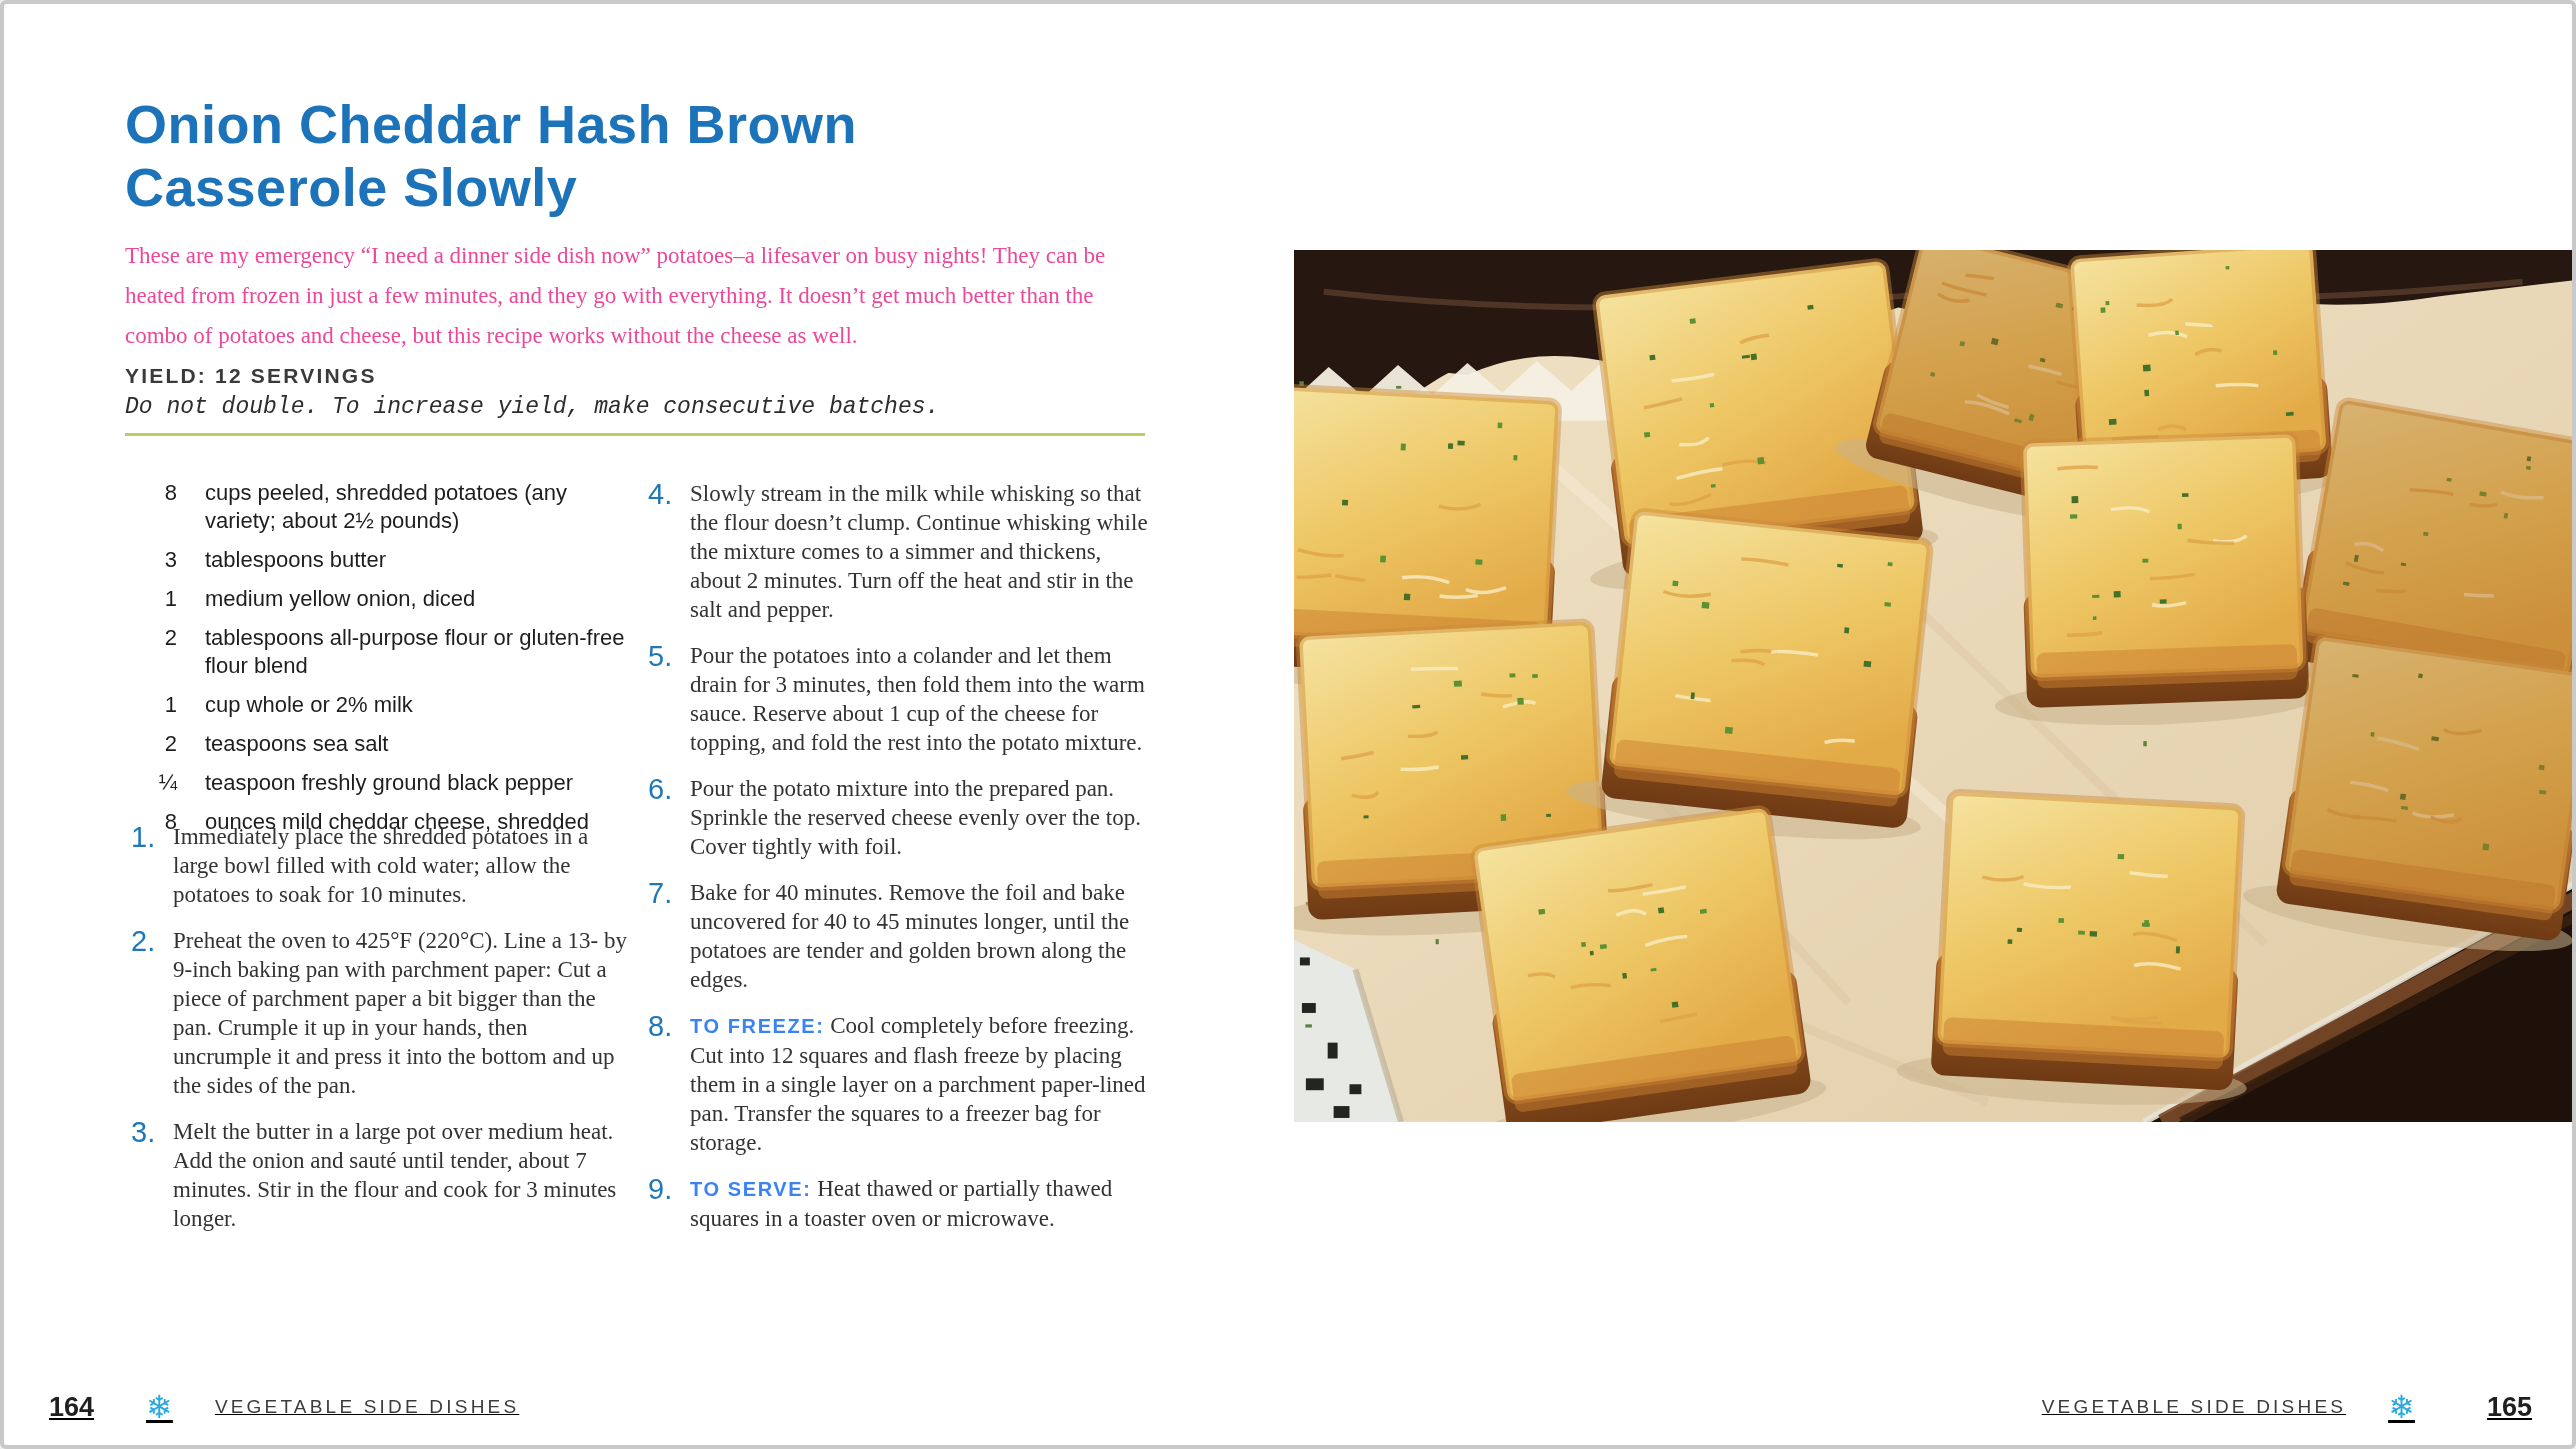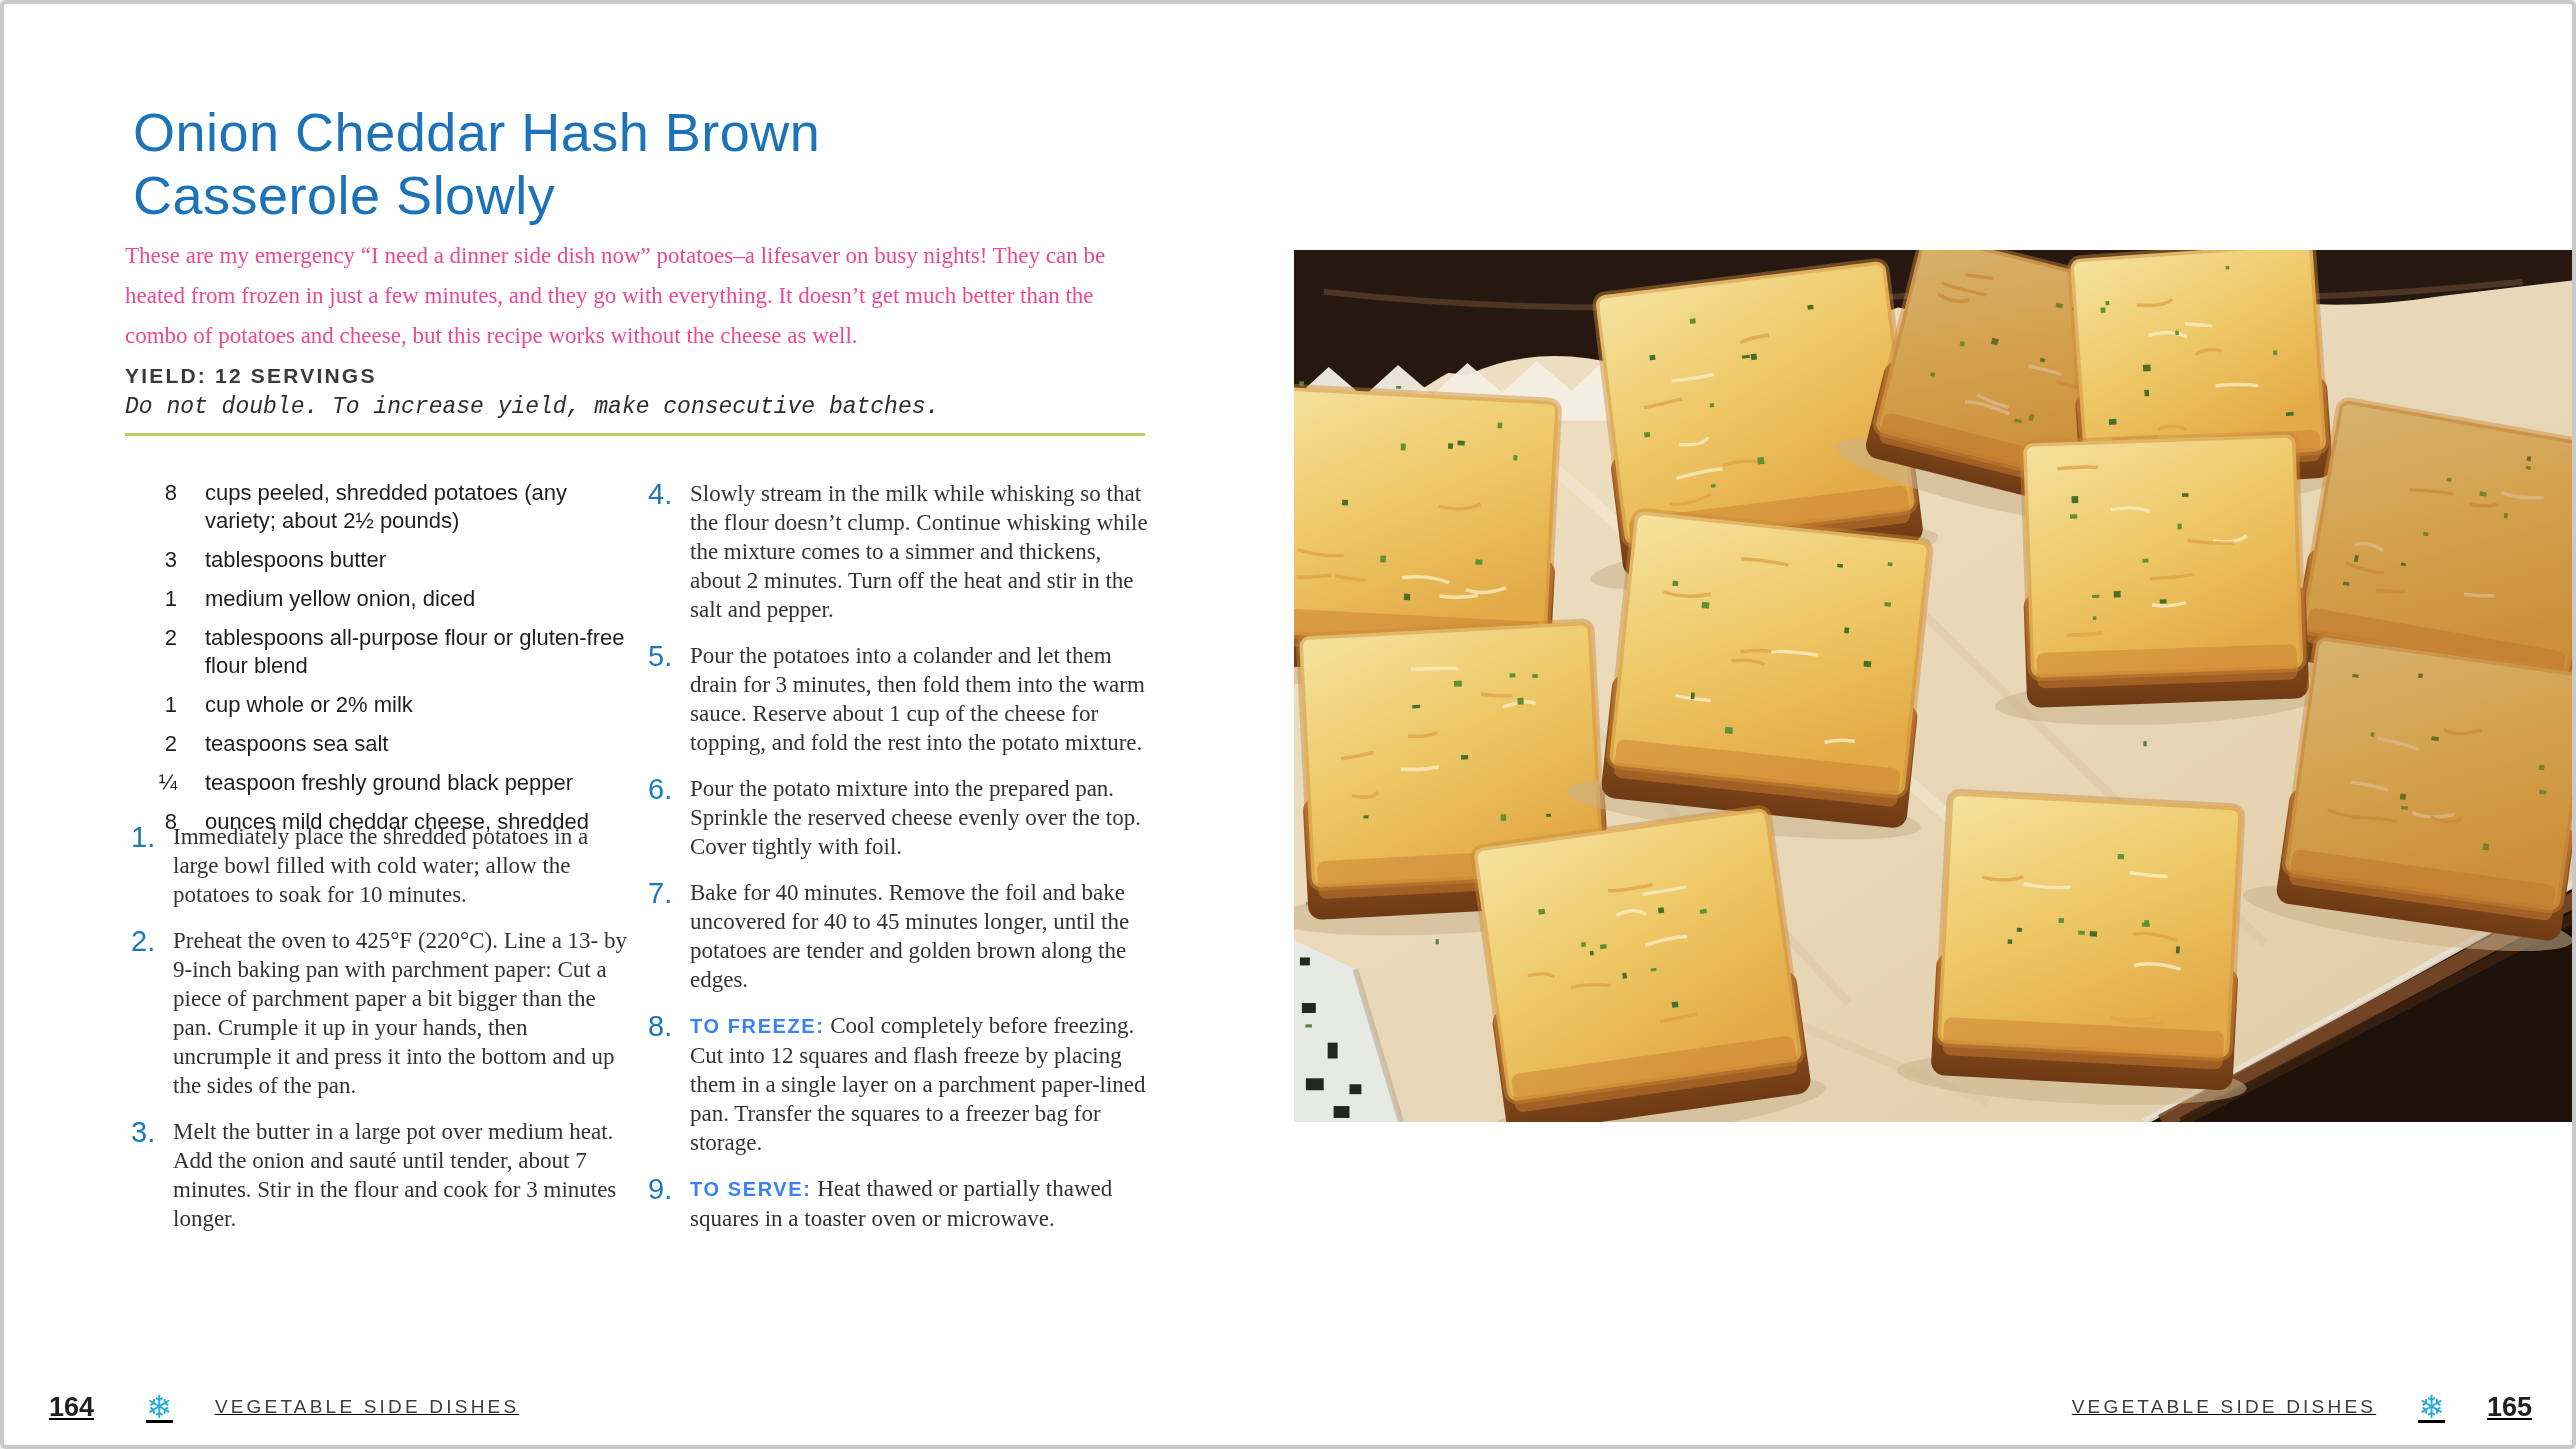--- a/index.html
+++ b/index.html
@@ -2,22 +2,22 @@
 <html><head>
 <meta charset="utf-8">
 <style>
   html,body{margin:0;padding:0;background:#efefef;}
   .page{
     position:relative;width:2576px;height:1449px;box-sizing:border-box;
     background:#ffffff;border:4px solid #c9c9c9;border-radius:6px;overflow:hidden;
     font-family:"Liberation Sans",sans-serif;
   }
   .title{
-    position:absolute;left:121px;top:89px;margin:8px;
-    font-family:"Liberation Sans",sans-serif;font-weight:400;
+    position:absolute;left:121px;top:89px;margin:0;
+    font-family:"Liberation Sans",sans-serif;font-weight:700;
     font-size:54px;line-height:63px;letter-spacing:0.5px;color:#1c73b9;
   }
   .title span{display:block;}
   .intro{
     position:absolute;left:121px;top:232px;width:981px;margin:0;
     font-family:"Liberation Serif",serif;font-size:23px;line-height:40px;color:#ec4899;
   }
   .yield{
     position:absolute;left:121px;top:360px;
     font-size:21px;font-weight:700;letter-spacing:2.2px;color:#3a3a3a;
@@ -57,21 +57,21 @@
   }
   .footer-left{left:45px;}
   .footer-right{right:40px;}
   .page-num{font-size:27px;font-weight:700;color:#1f1f1f;}
   .snowflake{
     font-family:"DejaVu Sans",sans-serif;font-size:32px;line-height:32px;color:#2aa9e0;
   }
   .footer-left .snowflake{margin-left:52px;}
   .footer-left .footer-label{margin-left:42px;}
   .footer-right .snowflake{margin-left:42px;}
-  .footer-right .page-num{margin-left:42px;}
+  .footer-right .page-num{margin-left:72px;}
   .footer-label{font-size:19px;letter-spacing:3.2px;color:#3b3b3b;}
 </style>
 </head>
 <body>
 
 <div class="page">
 
   <h1 class="title">
     <span>Onion Cheddar Hash Brown</span>
     <span>Casserole Slowly</span>

